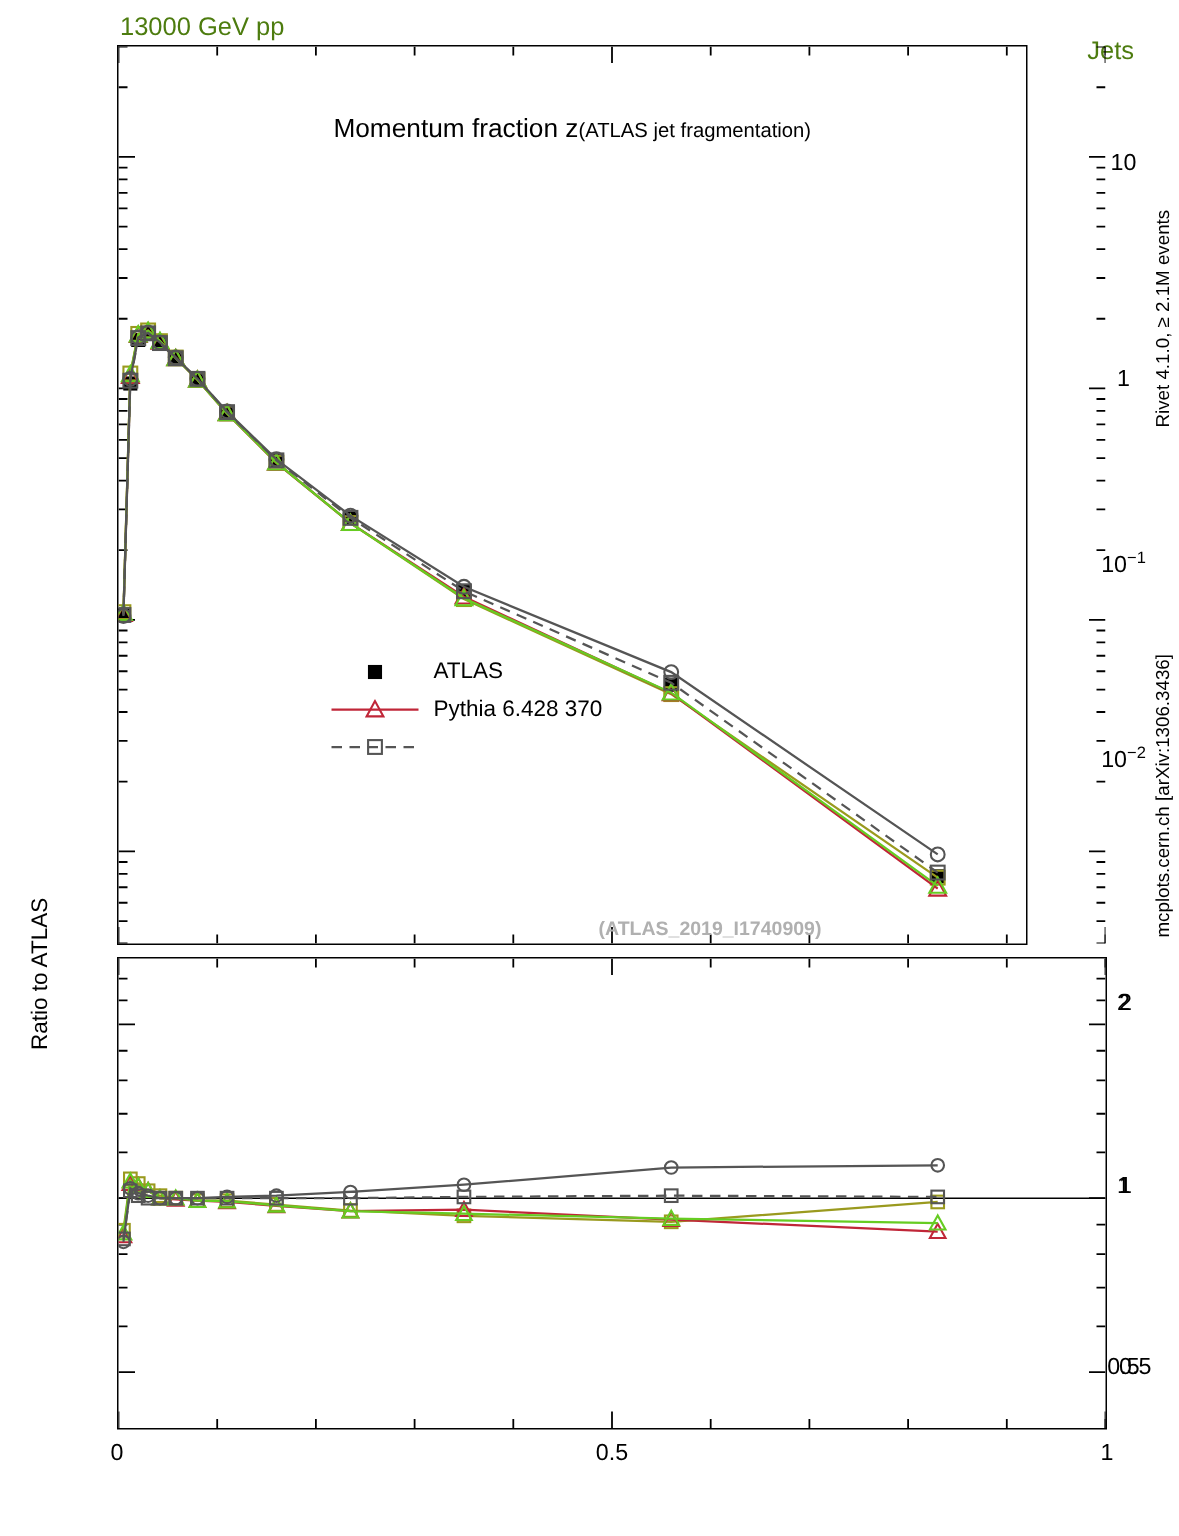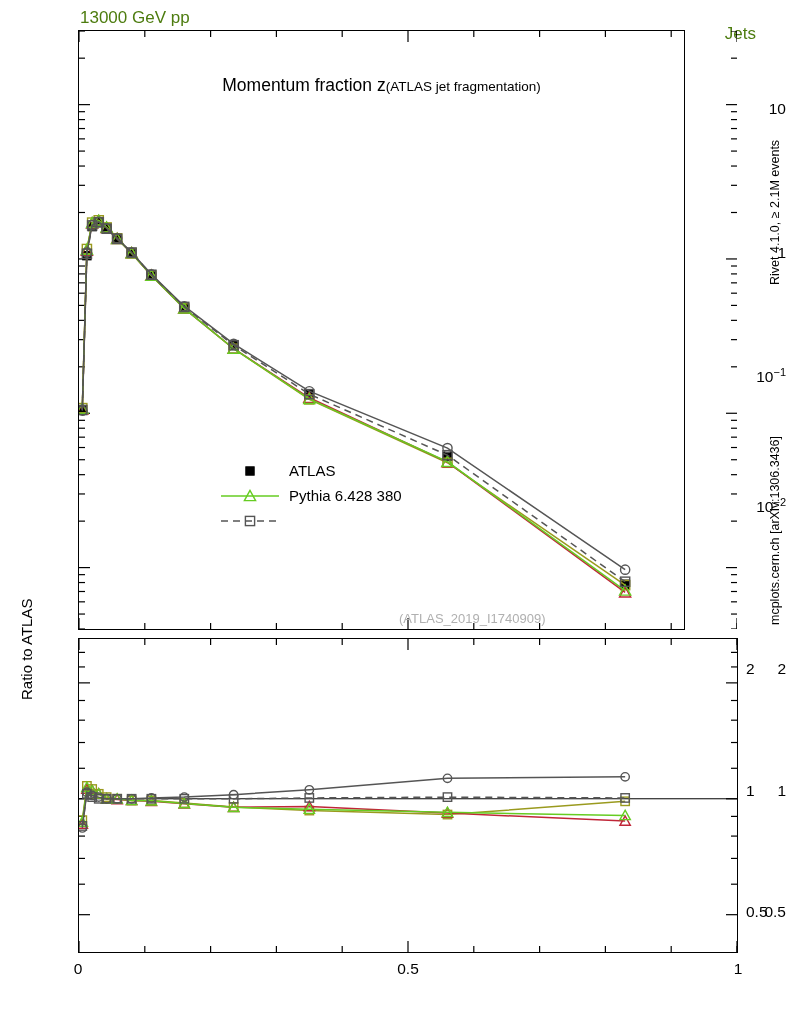--- a/index.html
+++ b/index.html
@@ -19,33 +19,33 @@
 
   
   .panel{position:absolute;border:1.3px solid #000;background:#fff;box-sizing:border-box;}
   #main-panel{left:78px;top:30px;width:607px;height:600px;}
   #ratio-panel{left:78px;top:638px;width:660px;height:315px;}
 
   .title{position:absolute;left:0;right:0;top:44px;text-align:center;font-size:17.5px;}
   .title .sub{font-size:13.5px;}
 
   
-  .ylab{position:absolute;right:0;font-size:15.5px;text-align:right;white-space:nowrap;}
+  .ylab{position:absolute;right:0;font-size:15.5px;text-align:center;white-space:nowrap;}
   .xlab{position:absolute;font-size:15.5px;text-align:center;white-space:nowrap;}
 
   .exp{font-size:11px;vertical-align:super;}
 
   
-  #legend{position:absolute;left:140px;top:427px;font-size:15px;line-height:25px;}
+  #legend{position:absolute;left:140px;top:404px;font-size:15px;line-height:25px;}
   .leg-row{display:flex;align-items:center;height:25px;}
   .leg-sym{width:62px;height:18px;position:relative;margin-right:8px;}
   .leg-sym svg{position:absolute;left:0;top:0;}
   .leg-txt{white-space:nowrap;}
 
-  #watermark{position:absolute;left:320px;top:580px;font-size:13px;color:#b0b0b0;}
+  #watermark{position:absolute;left:320px;top:580px;font-size:13px;color:#b0b0b0;font-weight:bold;}
 
   
   #ratio-ylabel{position:absolute;left:18px;top:700px;font-size:15px;
                 transform-origin:0 0;transform:rotate(-90deg);white-space:nowrap;}
   svg{display:block;}
 </style>
 </head>
 <body>
 
 <div class="root">
@@ -248,25 +248,25 @@
           <div class="leg-sym">
             <svg width="62" height="18">
               <rect x="26.8" y="4.8" width="8.4" height="8.4" fill="#000000" stroke="#000000"></rect>
             </svg>
           </div>
           <span class="leg-txt">ATLAS</span>
         </div>
         <div class="leg-row">
           <div class="leg-sym">
             <svg width="62" height="18">
-              <line x1="2" y1="9" x2="60" y2="9" stroke="#66cc22" stroke-width="1.5"></line>
-              <polygon points="31,3.4000000000000004 25.4,13.6 36.6,13.6" fill="none" stroke="#66cc22" stroke-width="1.4"></polygon>
+              <line x1="2" y1="9" x2="60" y2="9" stroke="#c02638" stroke-width="1.5"></line>
+              <polygon points="31,3.4000000000000004 25.4,13.6 36.6,13.6" fill="none" stroke="#c02638" stroke-width="1.4"></polygon>
             </svg>
           </div>
-          <span class="leg-txt">Pythia 6.428 380</span>
+          <span class="leg-txt">Pythia 6.428 370</span>
         </div>
         <div class="leg-row">
           <div class="leg-sym">
             <svg width="62" height="18">
               <line x1="2" y1="9" x2="60" y2="9" stroke="#555555" stroke-width="1.5" stroke-dasharray="7,5"></line>
               <rect x="26.4" y="4.4" width="9.2" height="9.2" fill="none" stroke="#555555" stroke-width="1.4"></rect>
             </svg>
           </div>
         </div>
       </div>

